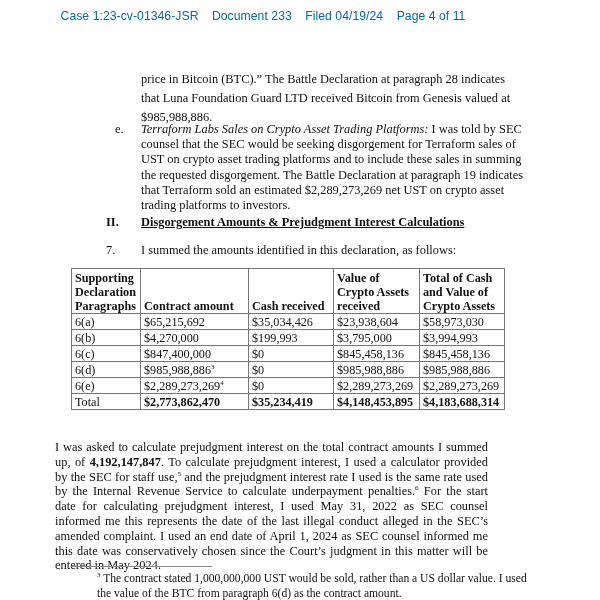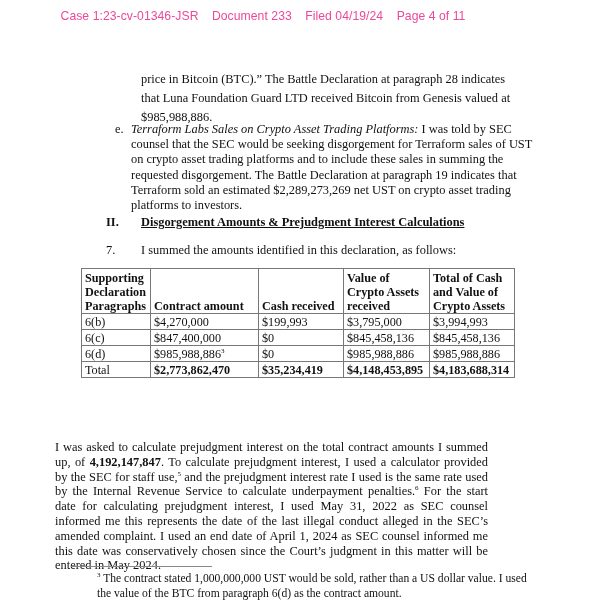--- a/index.html
+++ b/index.html
@@ -5,45 +5,45 @@
   html, body { margin: 0; padding: 0; }
   body {
     width: 600px; height: 600px; overflow: hidden; background: #ffffff;
     position: relative;
     font-family: "Liberation Serif", "DejaVu Serif", serif;
     color: #111;
   }
   .header {
     position: absolute; top: 9px; left: 0; width: 526px; text-align: center;
     font-family: "Liberation Sans", "DejaVu Sans", sans-serif;
-    font-size: 12.2px; color: #ec4899; letter-spacing: 0.05px;
+    font-size: 12.2px; color: #0369a1; letter-spacing: 0.05px;
   }
   .header span { margin: 0 5px; }
   .para-cont {
     position: absolute; left: 141px; top: 70px; width: 380px;
     font-size: 12.4px; line-height: 19px;
   }
   .item-e {
     position: absolute; left: 115px; top: 122px; width: 420px;
     font-size: 12.4px; line-height: 15.2px;
   }
   .item-e .label { position: absolute; left: 0; top: 0; }
-  .item-e .body { margin-left: 16px; }
+  .item-e .body { margin-left: 26px; }
   .item-e i { font-style: italic; }
   .section {
     position: absolute; left: 106px; top: 215px; font-size: 12.4px; font-weight: bold;
   }
   .section .num { position: absolute; left: 0; top: 0; }
   .section .title { position: absolute; left: 35px; top: 0; white-space: nowrap; text-decoration: underline; }
   .p7 { position: absolute; left: 106px; top: 243px; font-size: 12.4px; white-space: nowrap; }
   .p7 .num { position: absolute; left: 0; }
   .p7 .txt { position: absolute; left: 35px; }
 
   table.summary {
-    position: absolute; left: 81px; top: 268px;
+    position: absolute; left: 71px; top: 268px;
     border-collapse: collapse; font-size: 12.2px; padding-left: 32px;
   }
   table.summary td, table.summary th {
     border: 1px solid #777; padding: 0 3px; vertical-align: bottom; text-align: left;
     line-height: 14px; white-space: nowrap;
   }
   table.summary th { font-weight: bold; height: 44px; }
   table.summary td { height: 15px; }
   table.summary tr.total td { font-weight: normal; }
   table.summary tr.total td.b { font-weight: bold; }
@@ -92,40 +92,54 @@
 <table class="summary">
   <tbody>
       <tr>
     <th class="c0" style="white-space:normal;">Supporting Declaration Paragraphs</th>
     <th class="c1" style="white-space:normal;">Contract amount</th>
     <th class="c2">Cash received</th>
     <th class="c3" style="white-space:normal;">Value of Crypto Assets received</th>
     <th class="c4" style="white-space:normal;">Total of Cash and Value of Crypto Assets</th>
   </tr>
   <tr>
+    <td>6(a)</td>
+    <td>$65,215,692</td>
+    <td>$35,034,426</td>
+    <td>$23,938,604</td>
+    <td>$58,973,030</td>
+  </tr>
+  <tr>
     <td>6(b)</td>
     <td>$4,270,000</td>
     <td>$199,993</td>
     <td>$3,795,000</td>
     <td>$3,994,993</td>
   </tr>
   <tr>
     <td>6(c)</td>
     <td>$847,400,000</td>
     <td>$0</td>
     <td>$845,458,136</td>
     <td>$845,458,136</td>
   </tr>
   <tr>
     <td>6(d)</td>
     <td><span>$985,988,886</span><sup>3</sup></td>
     <td>$0</td>
     <td>$985,988,886</td>
     <td>$985,988,886</td>
   </tr>
+  <tr>
+    <td>6(e)</td>
+    <td><span>$2,289,273,269</span><sup>4</sup></td>
+    <td>$0</td>
+    <td>$2,289,273,269</td>
+    <td>$2,289,273,269</td>
+  </tr>
   <tr class="total">
     <td>Total</td>
     <td class="b">$2,773,862,470</td>
     <td class="b">$35,234,419</td>
     <td class="b">$4,148,453,895</td>
     <td class="b">$4,183,688,314</td>
   </tr>
 </tbody>
   </table>
 

